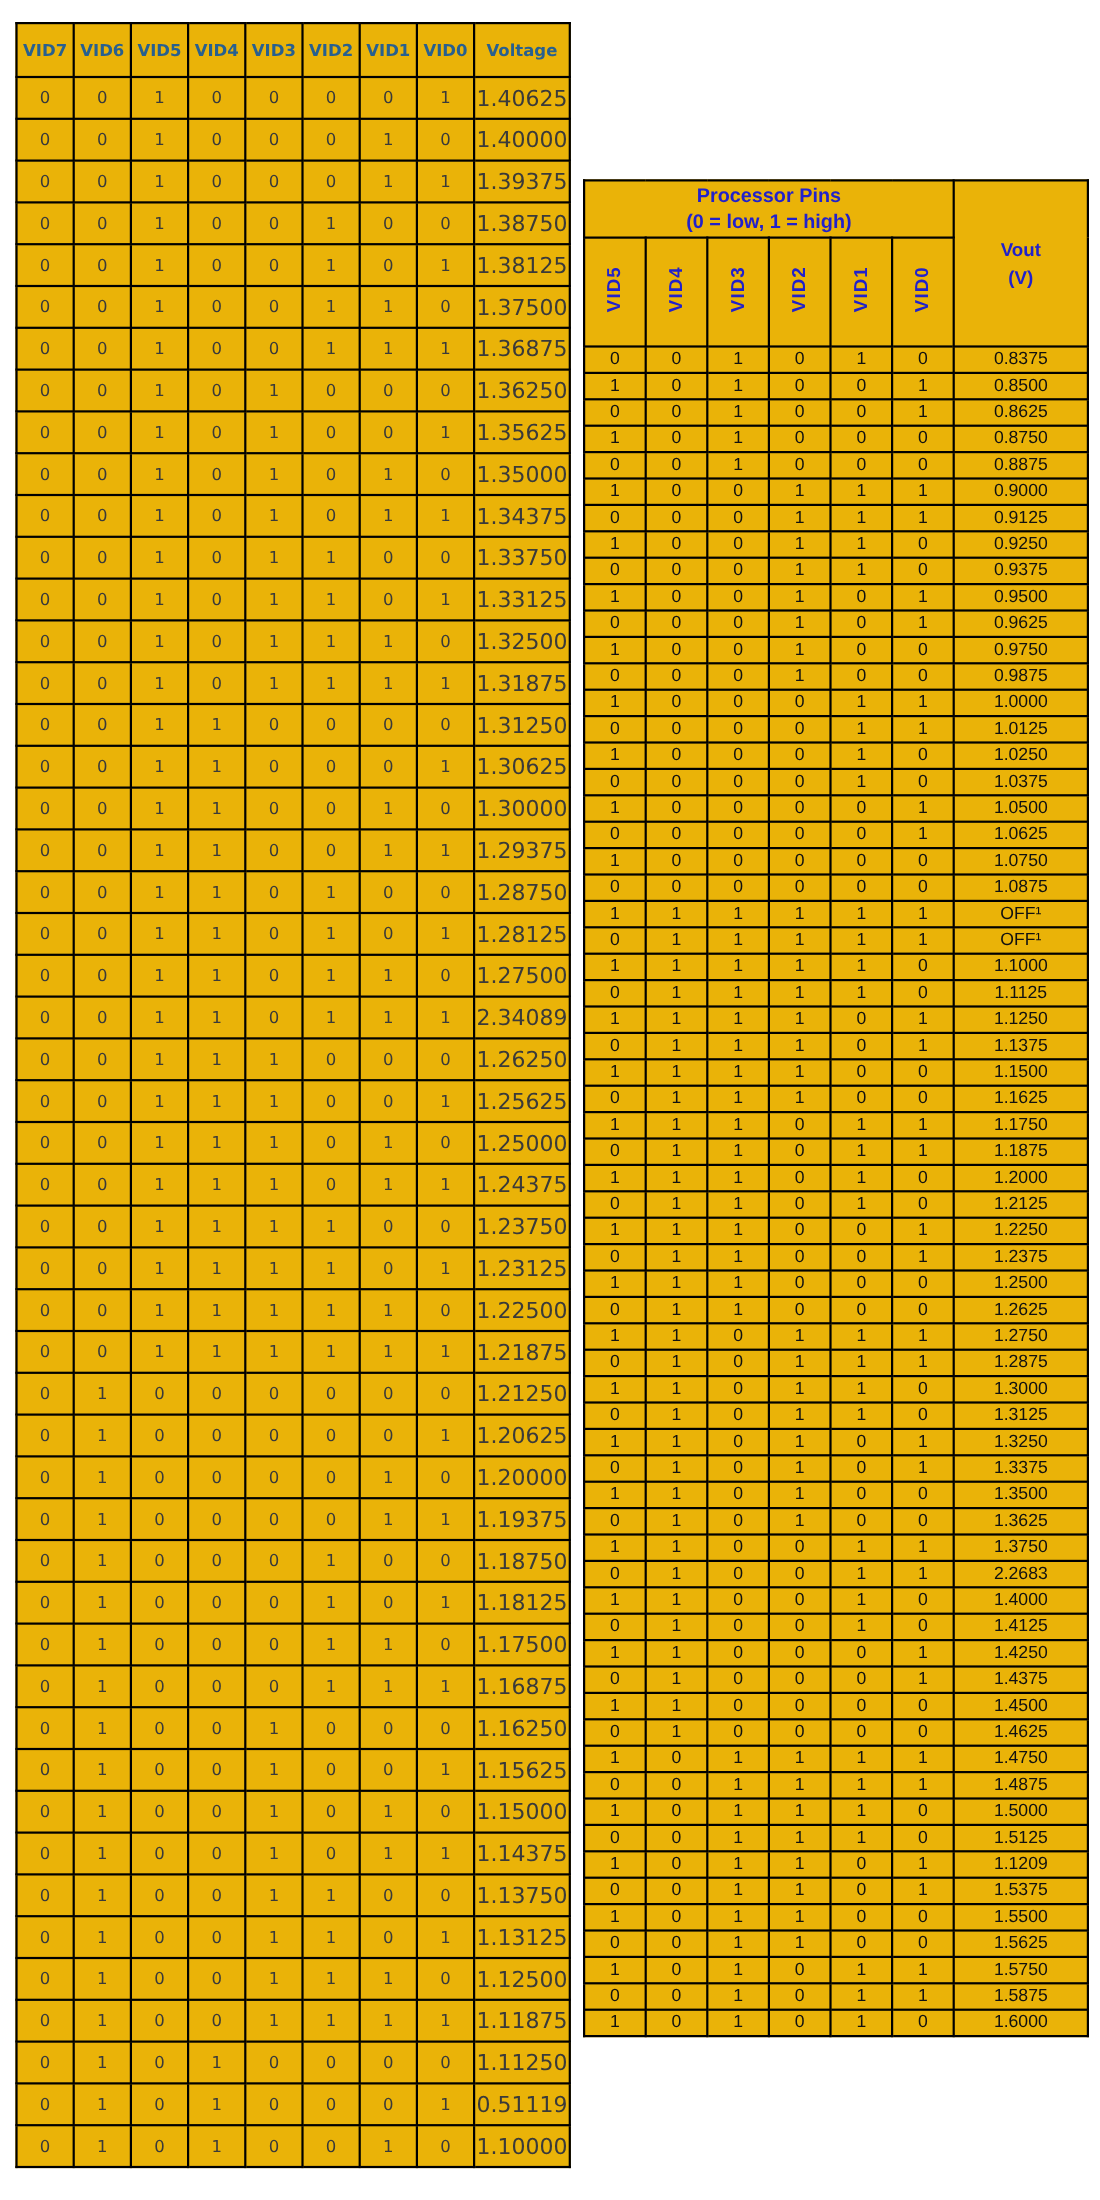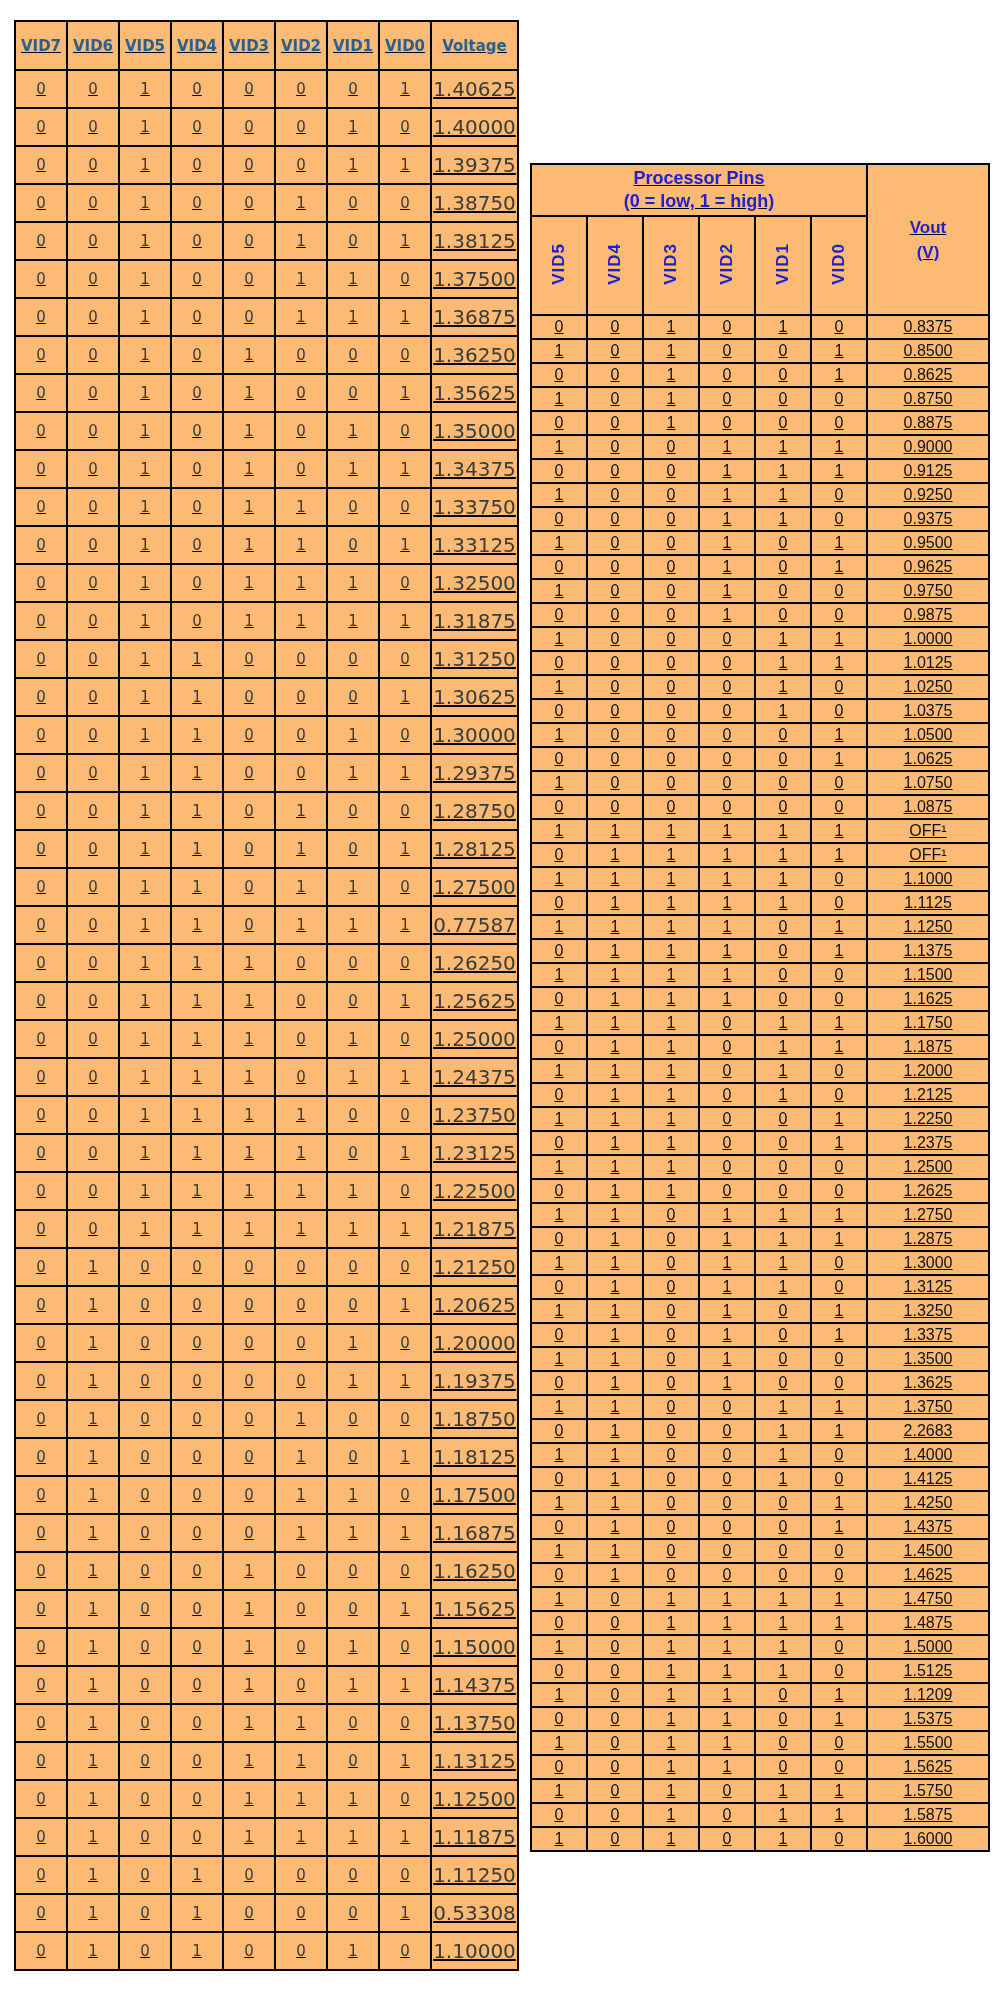--- a/index.html
+++ b/index.html
@@ -3,21 +3,21 @@
 <meta charset="utf-8">
 <style>
   html, body {
     margin: 0; padding: 0;
     width: 1000px; height: 2000px;
     background: var(--page-bg, #FFFFFF);
     font-family: "Liberation Sans", sans-serif;
   }
   .page { position: relative; width: 1000px; height: 2000px; overflow: hidden; }
 
-  table { border-collapse: collapse; table-layout: fixed; background: #fdba74; text-decoration: underline; }
+  table { border-collapse: collapse; table-layout: fixed; background: #eab308; }
   th, td { padding: 0; text-align: center; vertical-align: middle; overflow: hidden; }
 
   
   .left-table {
     position: absolute; left: 14px; top: 20px; width: 503px;
     font-family: "DejaVu Sans", sans-serif;
   }
   .left-table th, .left-table td { border: 2px solid var(--border-c, #000); }
   .left-table thead tr { height: 49px; }
   .left-table tbody tr { height: 38px; }
@@ -330,21 +330,21 @@
         </tr>
         <tr>
           <td>0</td>
           <td>0</td>
           <td>1</td>
           <td>1</td>
           <td>0</td>
           <td>1</td>
           <td>1</td>
           <td>1</td>
-          <td class="val">0.77587</td>
+          <td class="val">2.34089</td>
         </tr>
         <tr>
           <td>0</td>
           <td>0</td>
           <td>1</td>
           <td>1</td>
           <td>1</td>
           <td>0</td>
           <td>0</td>
           <td>0</td>
@@ -616,21 +616,21 @@
         </tr>
         <tr>
           <td>0</td>
           <td>1</td>
           <td>0</td>
           <td>1</td>
           <td>0</td>
           <td>0</td>
           <td>0</td>
           <td>1</td>
-          <td class="val">0.53308</td>
+          <td class="val">0.51119</td>
         </tr>
         <tr>
           <td>0</td>
           <td>1</td>
           <td>0</td>
           <td>1</td>
           <td>0</td>
           <td>0</td>
           <td>1</td>
           <td>0</td>

